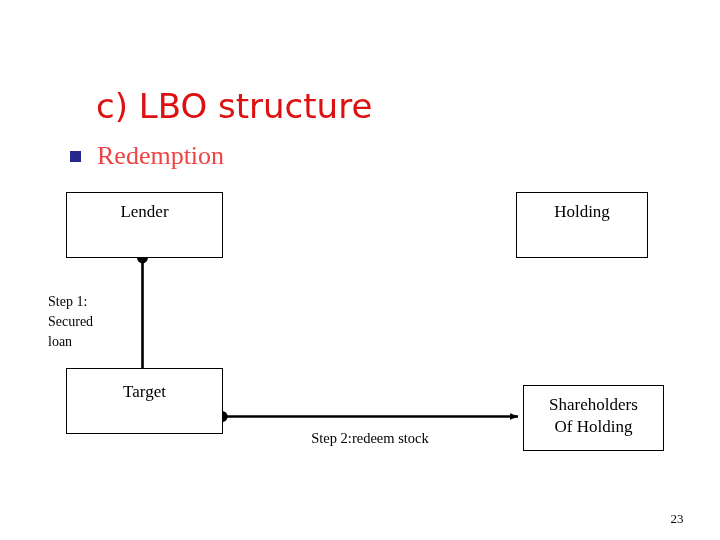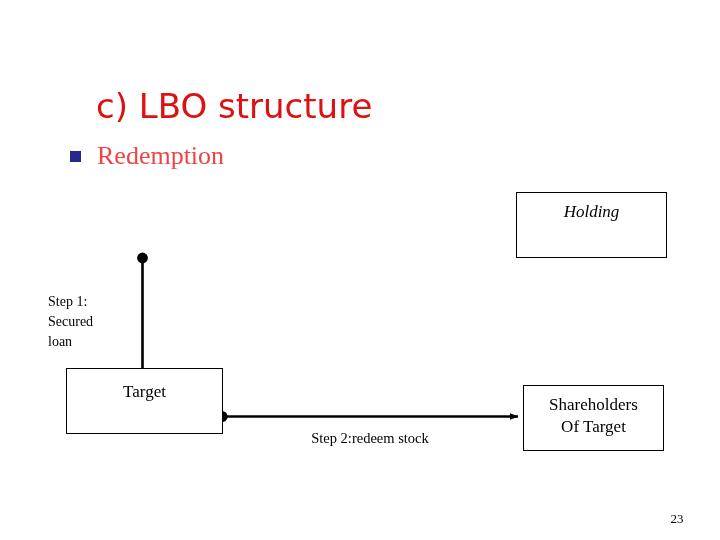--- a/index.html
+++ b/index.html
@@ -78,21 +78,21 @@
     color: #000000;
     white-space: pre-line;
   }
 
   #node-lender {
     left: 66px;  top: 192px;  width: 157px; height: 66px;
   }
   #node-lender .node-label { padding-top: 8px; }
 
   #node-holding {
-    left: 516px; top: 192px;  width: 151px; height: 66px; font-style: italic;
+    left: 516px; top: 192px;  width: 132px; height: 66px;
   }
   #node-holding .node-label { padding-top: 8px; }
 
   #node-target {
     left: 66px;  top: 368px;  width: 157px; height: 66px;
   }
   #node-target .node-label { padding-top: 12px; }
 
   #node-shareholders {
     left: 523px; top: 385px;  width: 141px; height: 66px;
@@ -167,32 +167,35 @@
       </marker>
     </defs>
 
     <line x1="142.5" y1="258" x2="142.5" y2="381" stroke="#000000" stroke-width="2.6" marker-end="url(#arrowhead)"></line>
     <circle cx="142.5" cy="258" r="5.4" fill="#000000"></circle>
 
     <line x1="222" y1="416.5" x2="518" y2="416.5" stroke="#000000" stroke-width="2.6" marker-end="url(#arrowhead)"></line>
     <circle cx="222" cy="416.5" r="5.6" fill="#000000"></circle>
   </svg>
 
+  <div class="node-box" id="node-lender">
+    <span class="node-label">Lender</span>
+  </div>
 
   <div class="node-box" id="node-holding">
     <span class="node-label">Holding</span>
   </div>
 
   <div class="node-box" id="node-target">
     <span class="node-label">Target</span>
   </div>
 
   <div class="node-box" id="node-shareholders">
     <span class="node-label">Shareholders
-Of Target</span>
+Of Holding</span>
   </div>
 
   <div id="label-step1">Step 1:
 Secured
 loan</div>
 
   <div id="label-step2">Step 2:redeem stock</div>
 
   <div id="page-number">23</div>
 

